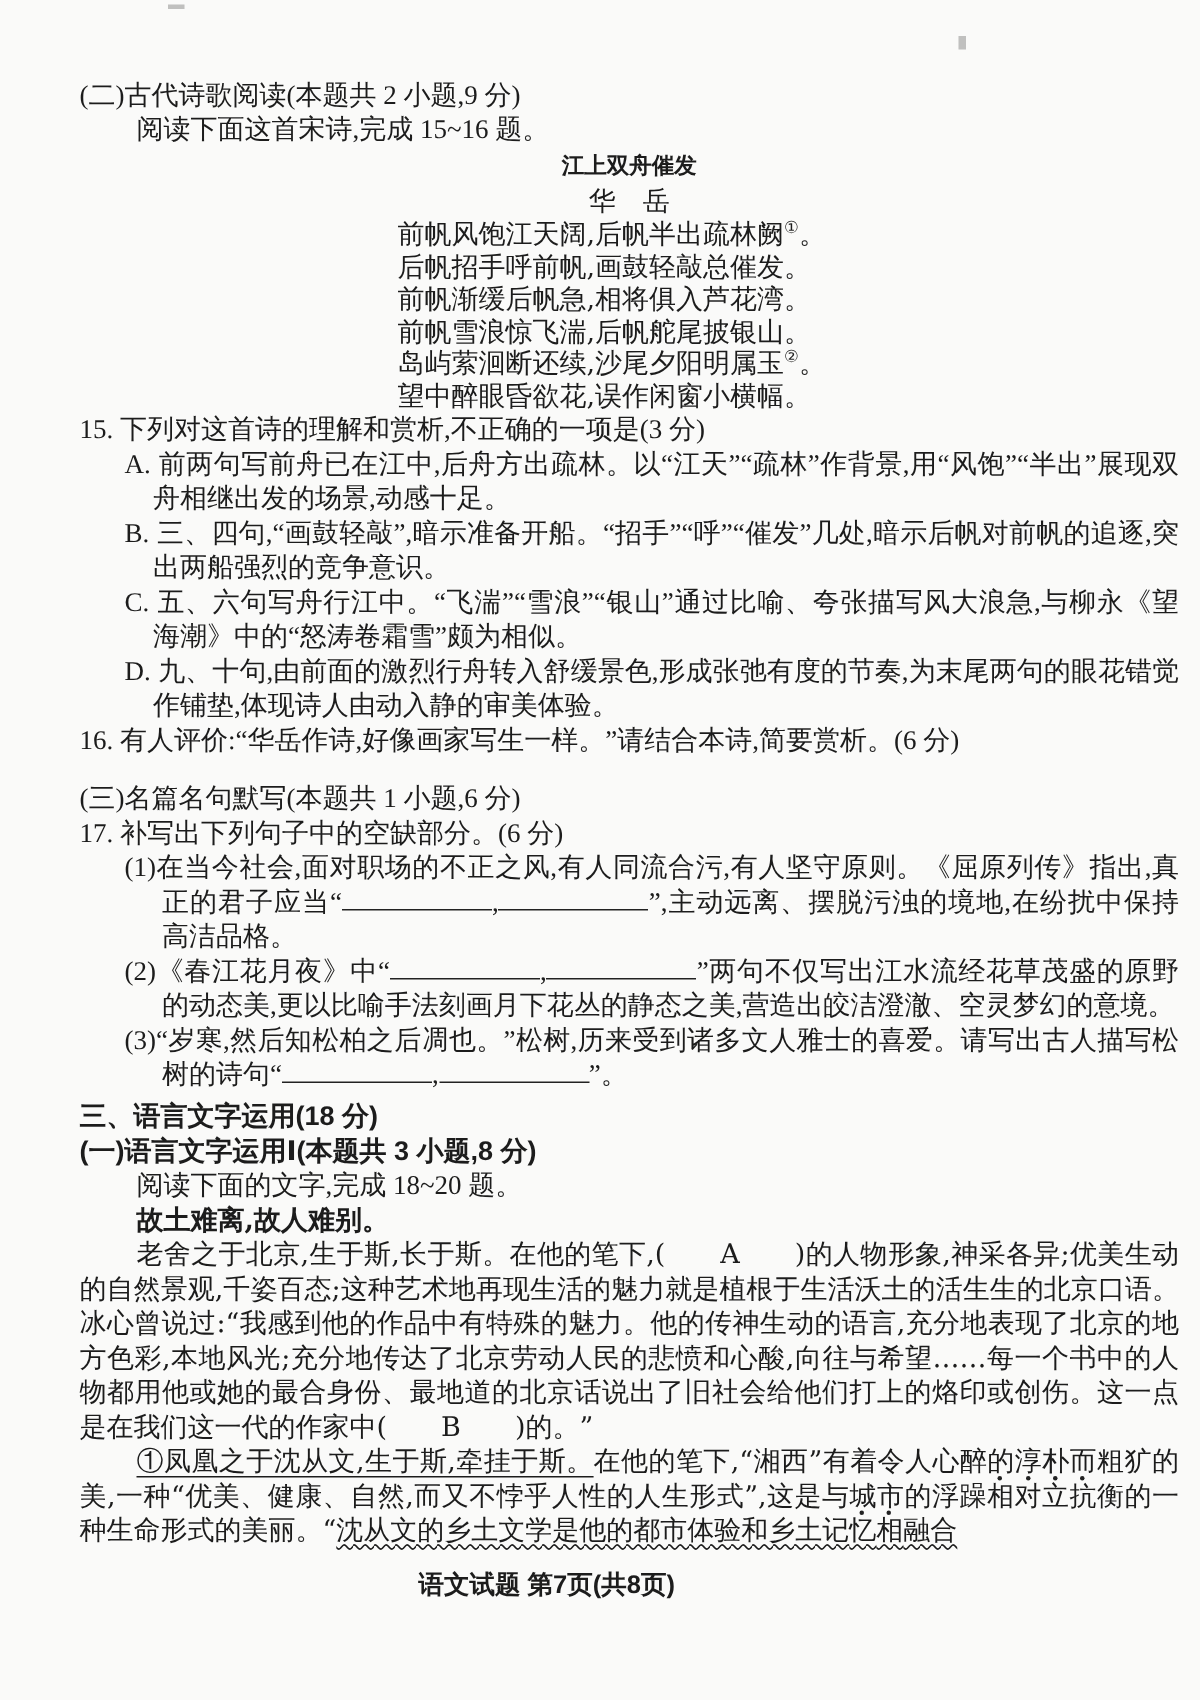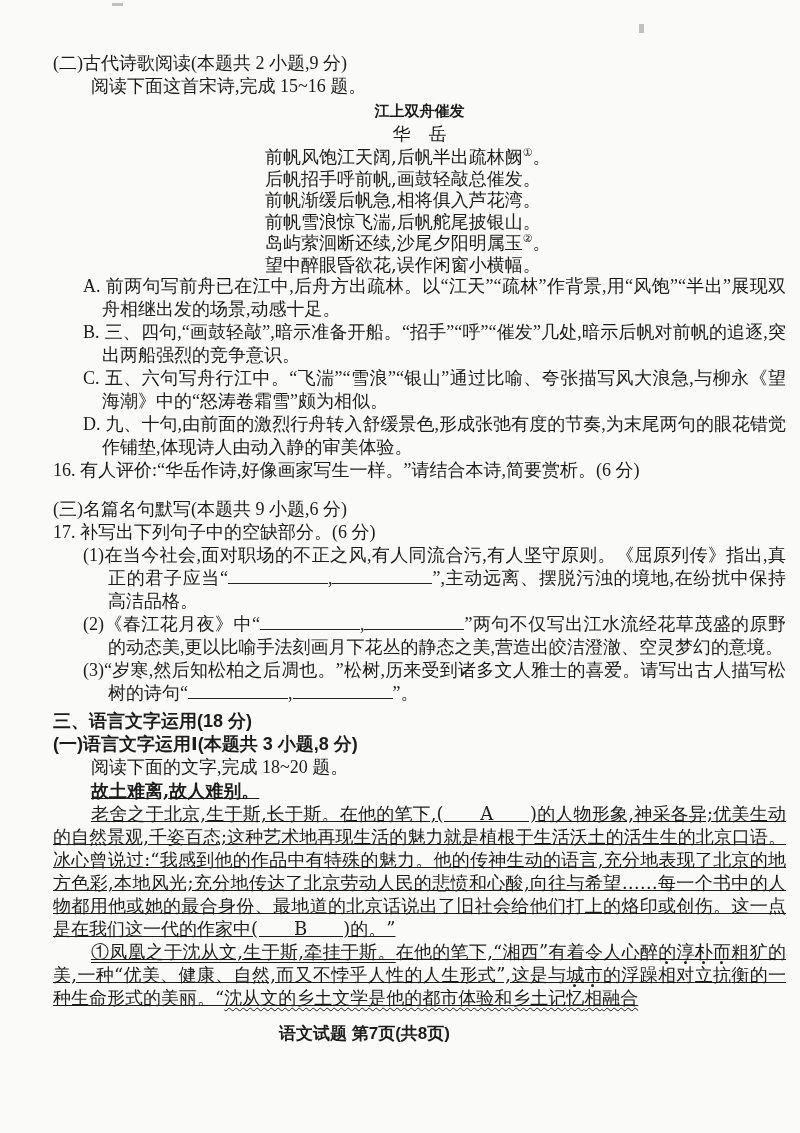--- a/index.html
+++ b/index.html
@@ -23,21 +23,21 @@
 
   .poem-title{text-align:center;font-family:"Liberation Sans","DejaVu Sans",sans-serif;font-weight:700;font-size:15px;line-height:25px;}
   .poem-author{text-align:center;line-height:23px;}
   .poem{margin-left:212px;line-height:21.5px;}
   .poem .poem-line{white-space:nowrap;}
 
   .option{margin-left:30px;padding-left:19px;text-indent:-19px;text-align:justify;}
   .option-label{margin-right:5px;}
   .sub-item{margin-left:30px;padding-left:25px;text-indent:-25px;text-align:justify;}
 
-  .para{text-indent:38px;text-align:justify;text-decoration:underline;}
+  .para{text-indent:38px;text-align:justify;}
   .kai{font-family:"DejaVu Serif","Liberation Serif",serif;}
 
   .seg-sup{vertical-align:super;font-size:11px;line-height:0;}
   .seg-blank{display:inline-block;width:100px;height:2px;border-bottom:1.4px solid #222;vertical-align:baseline;}
   .seg-underline{text-decoration:underline;text-underline-offset:4px;text-decoration-thickness:1.2px;}
   .seg-wavy{text-decoration:underline;text-decoration-style:wavy;text-underline-offset:3px;text-decoration-thickness:1px;}
   .em-dot{position:relative;}
   .em-dot::before{content:"";position:absolute;top:-3px;left:50%;width:3px;height:3px;margin-left:-2px;border-radius:50%;background:#222;}
 
   .page-footer{
@@ -66,37 +66,38 @@
   <div class="poem kai">
     <div class="poem-line"><span>前帆风饱江天阔,后帆半出疏林阙</span><span class="seg-sup">①</span><span>。</span></div>
     <div class="poem-line"><span>后帆招手呼前帆,画鼓轻敲总催发。</span></div>
     <div class="poem-line"><span>前帆渐缓后帆急,相将俱入芦花湾。</span></div>
     <div class="poem-line"><span>前帆雪浪惊飞湍,后帆舵尾披银山。</span></div>
     <div class="poem-line"><span>岛屿萦洄断还续,沙尾夕阳明属玉</span><span class="seg-sup">②</span><span>。</span></div>
     <div class="poem-line"><span>望中醉眼昏欲花,误作闲窗小横幅。</span></div>
   </div>
 
 
+  <div class="line">15. 下列对这首诗的理解和赏析,不正确的一项是(3 分)</div>
 
   <div class="option">
     <span class="option-label">A.</span><span>前两句写前舟已在江中,后舟方出疏林。以“江天”“疏林”作背景,用“风饱”“半出”展现双舟相继出发的场景,动感十足。</span>
   </div>
   <div class="option">
     <span class="option-label">B.</span><span>三、四句,“画鼓轻敲”,暗示准备开船。“招手”“呼”“催发”几处,暗示后帆对前帆的追逐,突出两船强烈的竞争意识。</span>
   </div>
   <div class="option">
     <span class="option-label">C.</span><span>五、六句写舟行江中。“飞湍”“雪浪”“银山”通过比喻、夸张描写风大浪急,与柳永《望海潮》中的“怒涛卷霜雪”颇为相似。</span>
   </div>
   <div class="option">
     <span class="option-label">D.</span><span>九、十句,由前面的激烈行舟转入舒缓景色,形成张弛有度的节奏,为末尾两句的眼花错觉作铺垫,体现诗人由动入静的审美体验。</span>
   </div>
 
   <div class="line">16. 有人评价:“华岳作诗,好像画家写生一样。”请结合本诗,简要赏析。(6 分)</div>
 
-  <div class="line gap-md">(三)名篇名句默写(本题共 9 小题,6 分)</div>
+  <div class="line gap-md">(三)名篇名句默写(本题共 1 小题,6 分)</div>
   <div class="line">17. 补写出下列句子中的空缺部分。(6 分)</div>
 
   <div class="sub-item">
     <span>(1)</span><span><span>在当今社会,面对职场的不正之风,有人同流合污,有人坚守原则。《屈原列传》指出,真正的君子应当“</span><span class="seg-blank"></span><span>,</span><span class="seg-blank"></span><span>”,主动远离、摆脱污浊的境地,在纷扰中保持高洁品格。</span></span>
   </div>
   <div class="sub-item">
     <span>(2)</span><span><span>《春江花月夜》中“</span><span class="seg-blank"></span><span>,</span><span class="seg-blank"></span><span>”两句不仅写出江水流经花草茂盛的原野的动态美,更以比喻手法刻画月下花丛的静态之美,营造出皎洁澄澈、空灵梦幻的意境。</span></span>
   </div>
   <div class="sub-item">
     <span>(3)</span><span><span>“岁寒,然后知松柏之后凋也。”松树,历来受到诸多文人雅士的喜爱。请写出古人描写松树的诗句“</span><span class="seg-blank"></span><span>,</span><span class="seg-blank"></span><span>”。</span></span>

